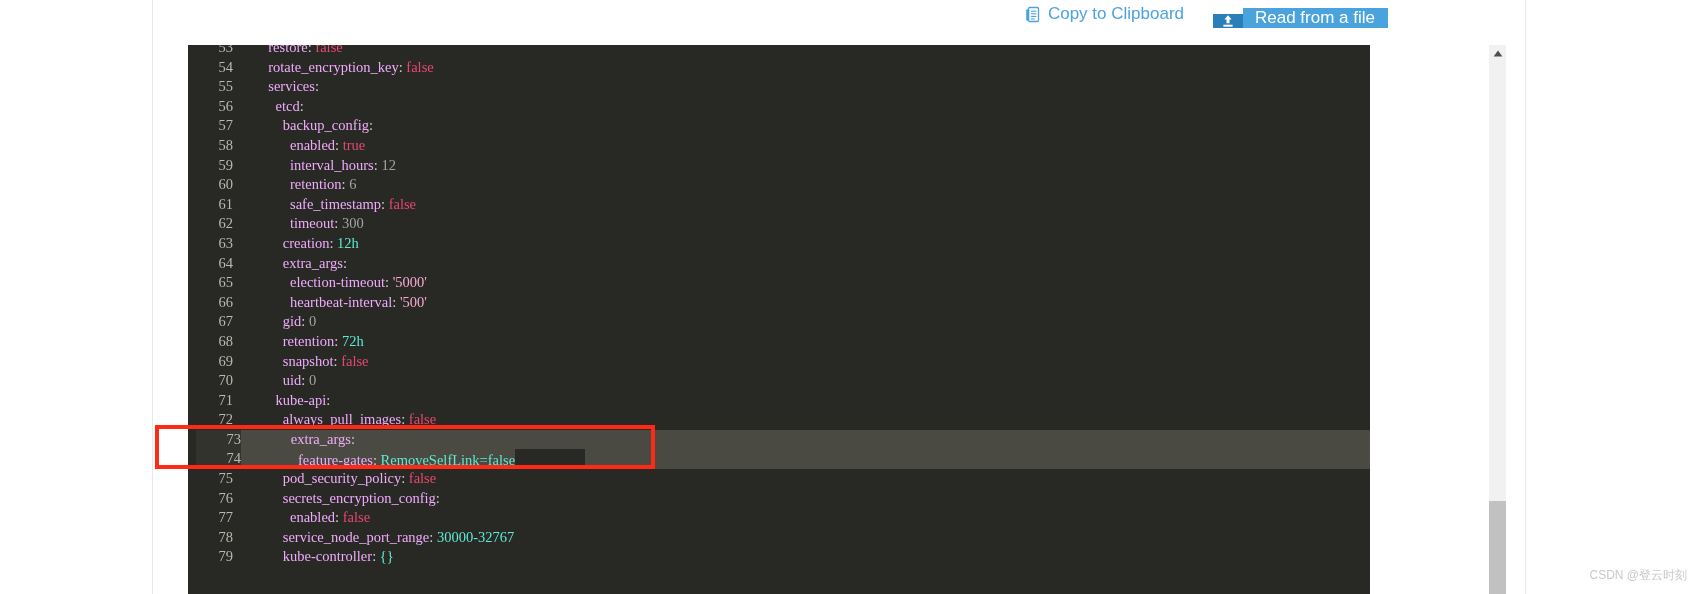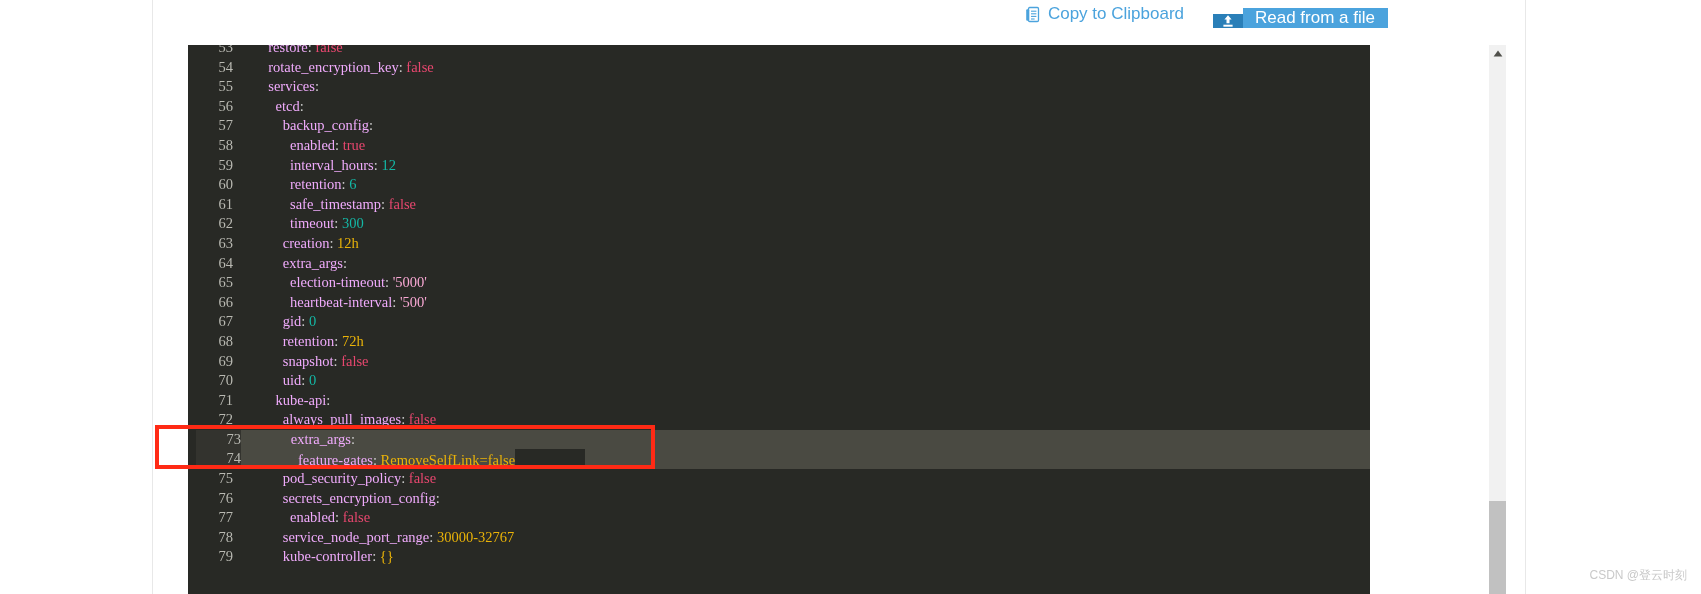--- a/index.html
+++ b/index.html
@@ -66,23 +66,23 @@
     background: #282925;
     font-size: 14.5px;
   }
   .line.hl .ln { background: #33332e; }
   .src { padding-left: 28px; }
 
   
   .k   { color: #f0abfc; }   
   .p   { color: #cfcfcf; }   
   .b   { color: #e8476f; }   
-  .n   { color: #14b8a6; }   
+  .n   { color: #a3a3a3; }   
   .s   { color: #f9a8d4; }   
-  .t   { color: #eab308; }   
+  .t   { color: #5eead4; }   
 
   .caret-block {
     display: inline-block; width: 70px; height: 19px;
     background: #282925; vertical-align: text-bottom;
   }
 
   
   .annot {
     position: absolute; left: 155px; top: 425px;
     width: 500px; height: 44px;

